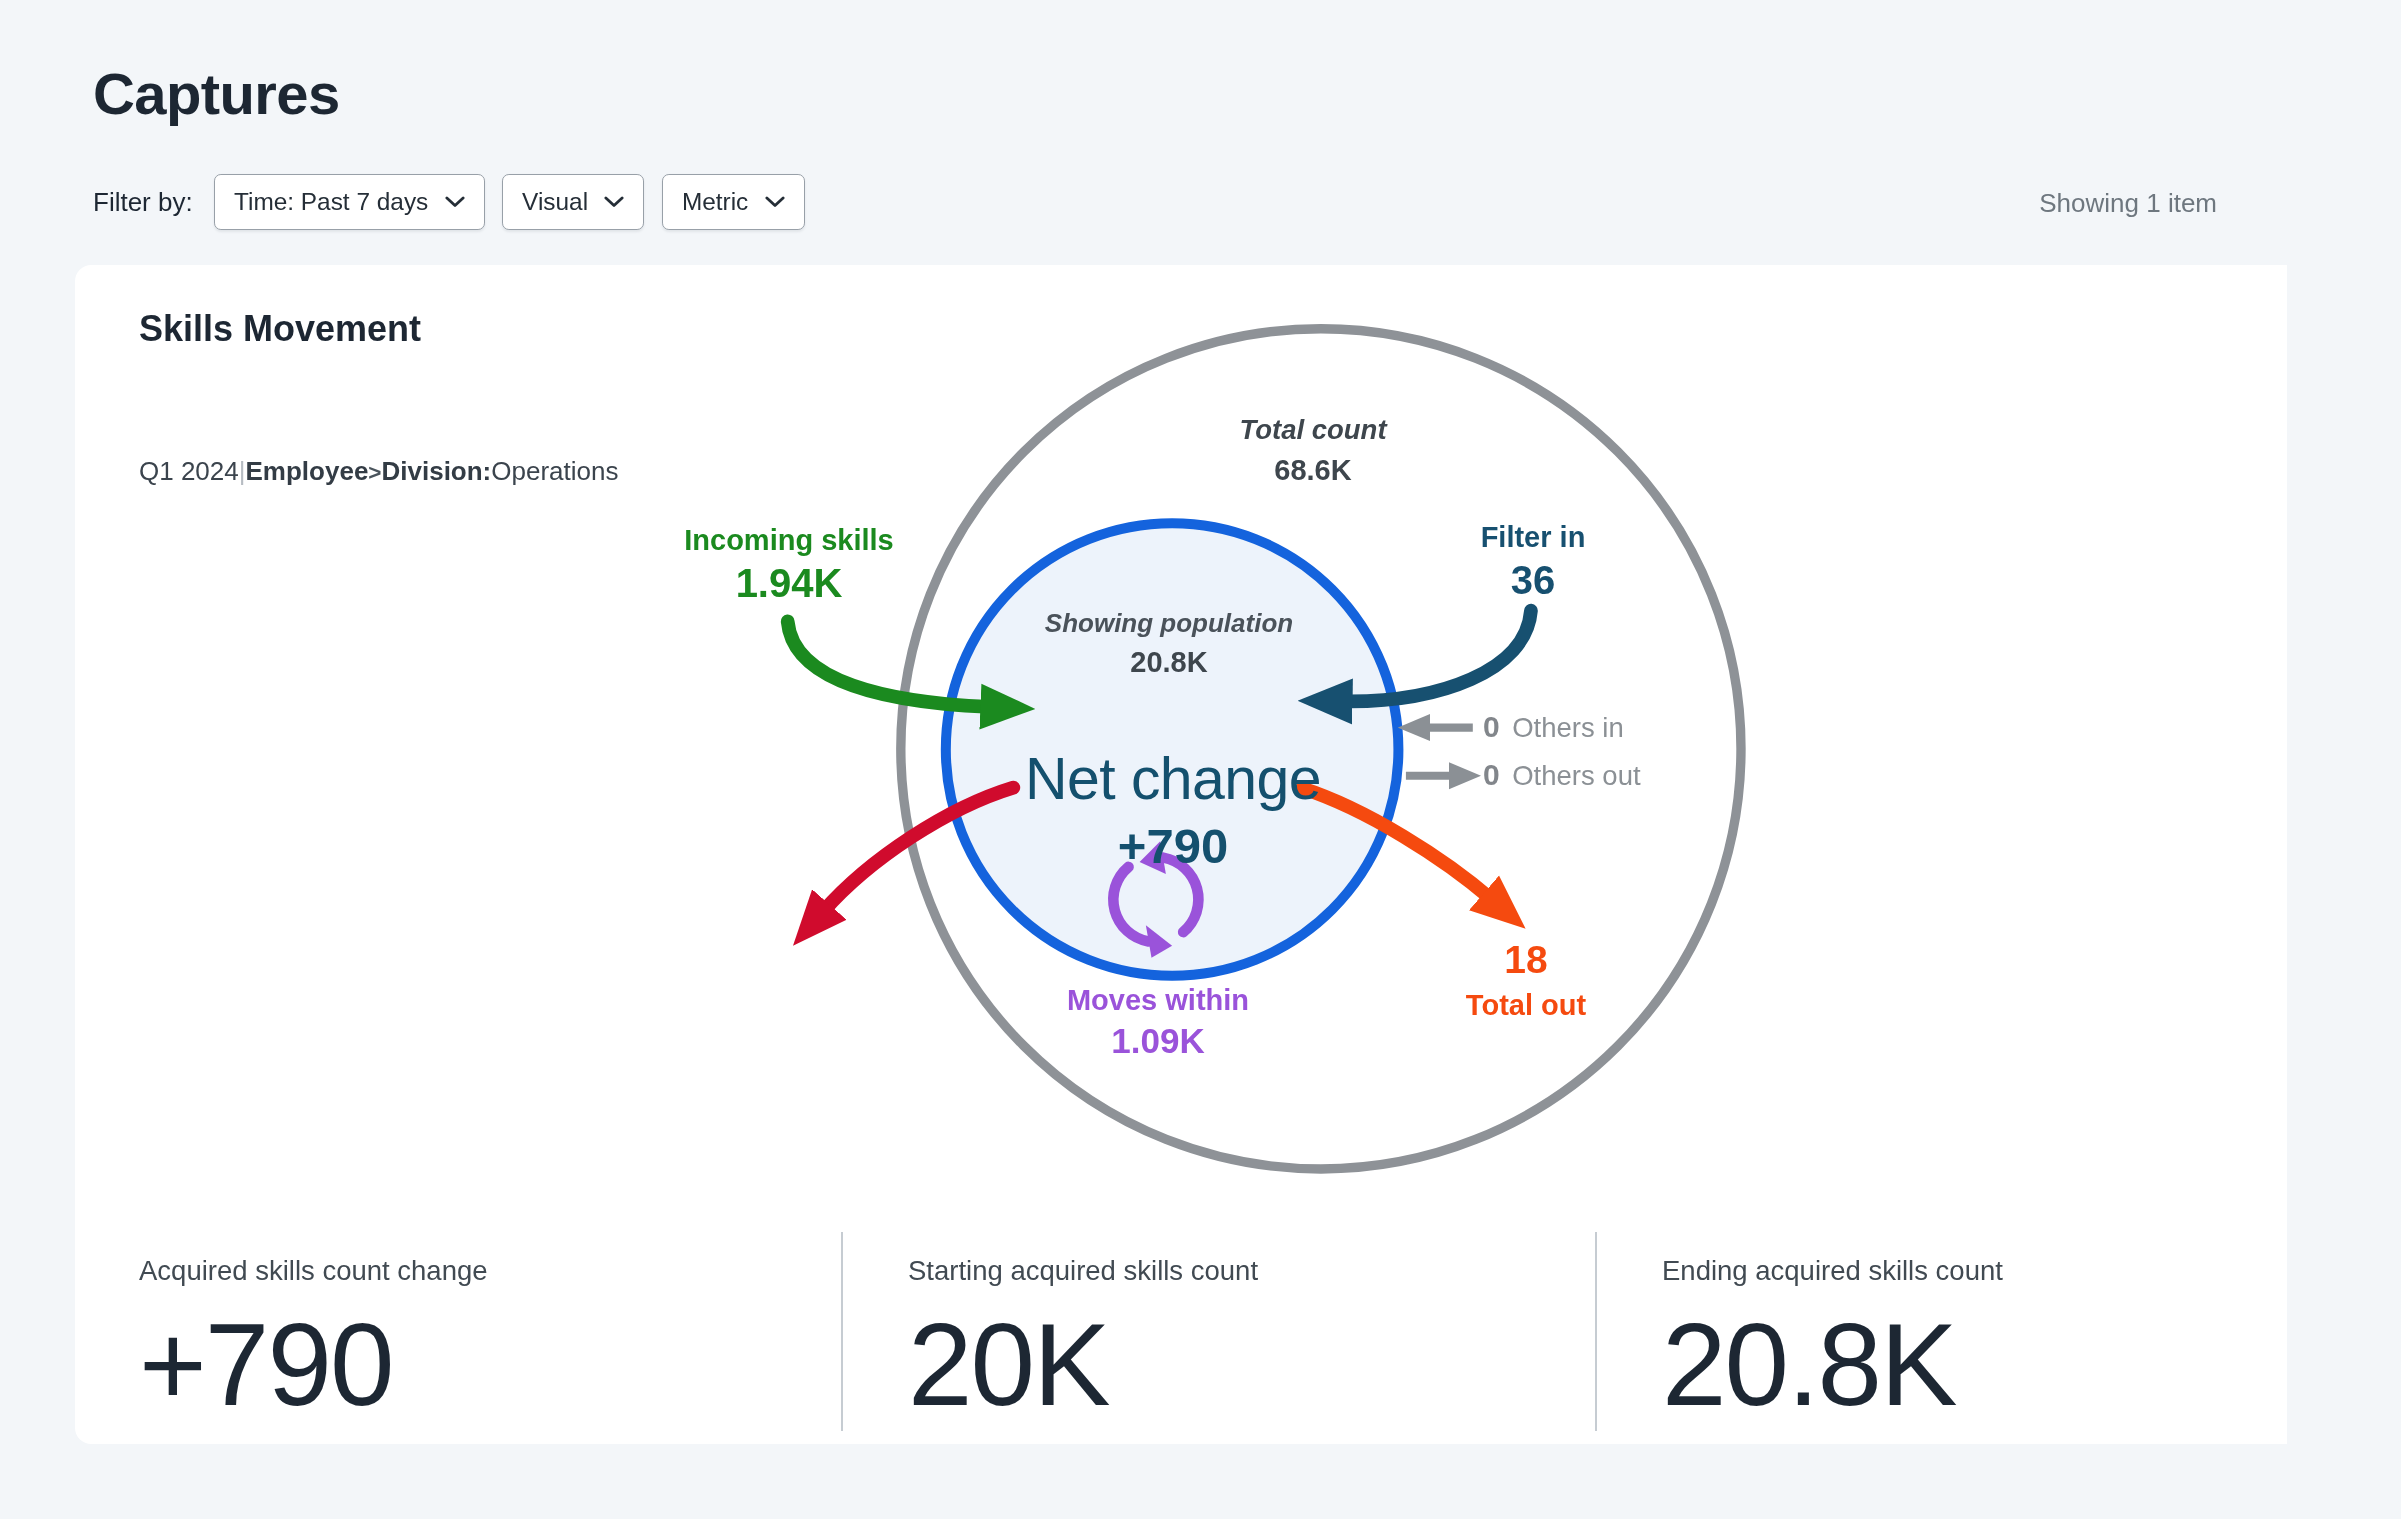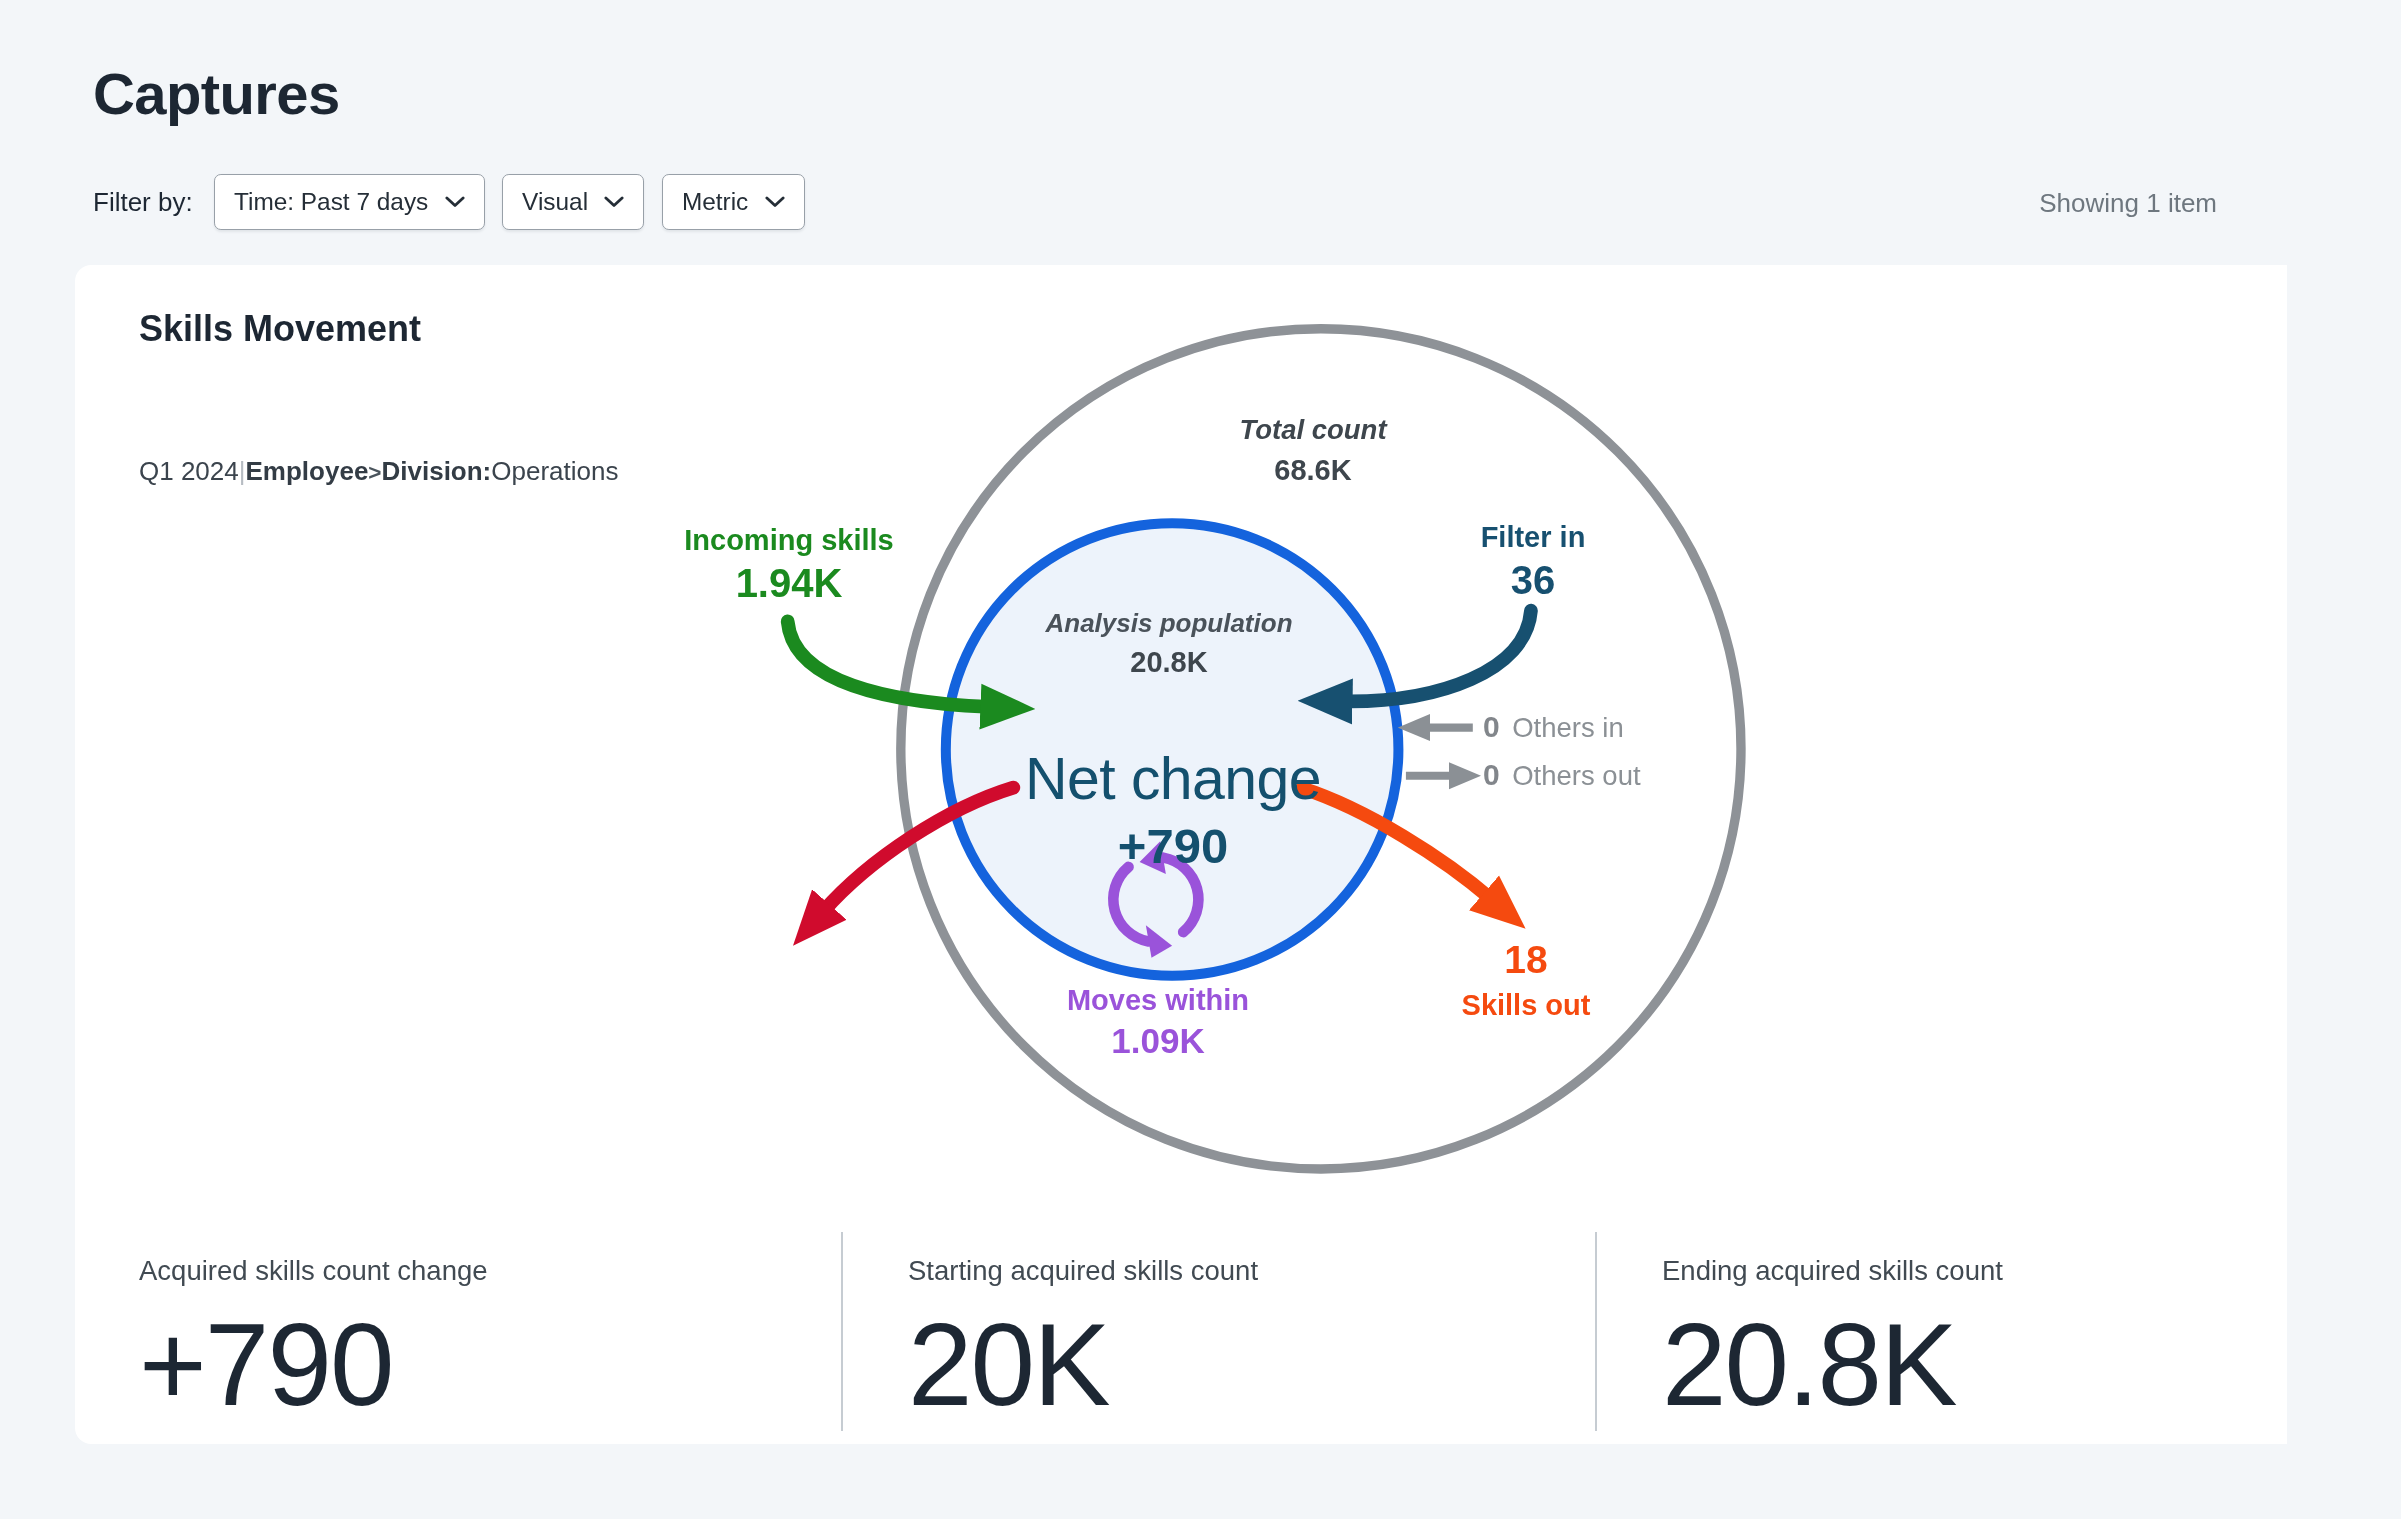--- a/index.html
+++ b/index.html
@@ -135,21 +135,21 @@
         <polygon points="1754,1089 1712,1056 1721,1108" fill="#9a53da"></polygon>
       </g>
     </svg>
 
     <div class="dlabel lbl-total" style="left:1238px;top:149px;">
       <div class="t1">Total count</div>
       <div class="t2">68.6K</div>
     </div>
 
     <div class="dlabel lbl-analysis" style="left:1094px;top:343px;">
-      <div class="t1">Analysis population</div>
+      <div class="t1">Showing population</div>
       <div class="t2">20.8K</div>
     </div>
 
     <div class="dlabel lbl-net" style="left:1098px;top:480px;">
       <div class="t1">Net change</div>
       <div class="t2">+790</div>
     </div>
 
     <div class="dlabel lbl-within" style="left:1083px;top:718px;">
       <div class="t1">Moves within</div>
@@ -162,21 +162,21 @@
     </div>
 
     <div class="dlabel lbl-movesin" style="left:1458px;top:255px;">
       <div class="t1">Filter in</div>
       <div class="t2">36</div>
     </div>
 
 
     <div class="dlabel lbl-movesout" style="left:1451px;top:672px;">
       <div class="t1">18</div>
-      <div class="t2">Skills out</div>
+      <div class="t2">Total out</div>
     </div>
 
     <div class="others-row" style="top:445px;">
       <span class="num">0</span>
       <span class="lab">Others in</span>
     </div>
     <div class="others-row" style="top:493px;">
       <span class="num">0</span>
       <span class="lab">Others out</span>
     </div>

